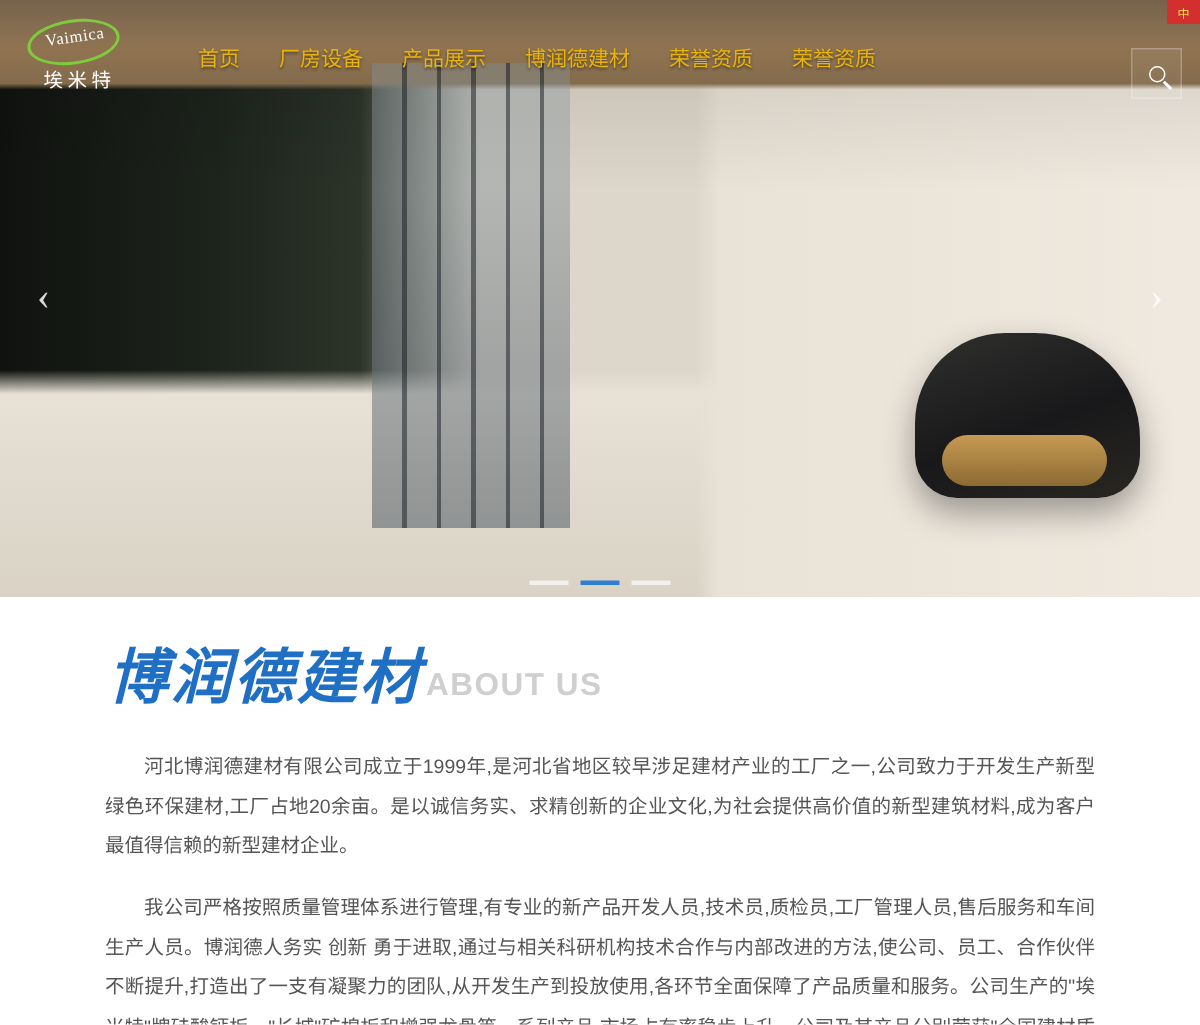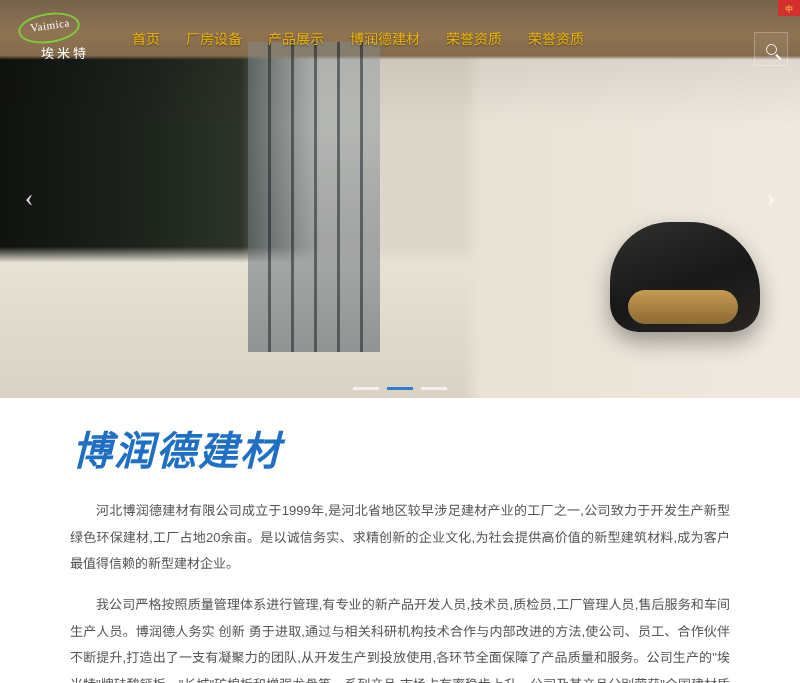--- a/index.html
+++ b/index.html
@@ -107,21 +107,21 @@
     width: 48px;
     text-align: center;
     font-size: 11px;
     letter-spacing: 0.5px;
     color: #ffffff;
     font-family: "Liberation Serif", serif;
     transform: rotate(-8deg);
   }
   .logo-cn {
     position: absolute;
-    left: 20px; top: 32px;
+    left: 8px; top: 32px;
     width: 58px;
     text-align: center;
     font-size: 13px;
     color: #ffffff;
     letter-spacing: 3px;
     font-family: "Liberation Sans", sans-serif;
   }
   .company-name {
     margin-left: 10px;
     font-size: 25px;
@@ -300,17 +300,18 @@
     <span class="dot"></span>
     <span class="dot active"></span>
     <span class="dot"></span>
   </div>
 </div>
 
 <section class="about">
   <div class="about-inner">
     <div class="about-title-row">
       <span class="about-title-cn">博润德建材</span>
+      <span class="about-title-en">ABOUT US</span>
     </div>
     <p class="about-p">河北博润德建材有限公司成立于1999年,是河北省地区较早涉足建材产业的工厂之一,公司致力于开发生产新型绿色环保建材,工厂占地20余亩。是以诚信务实、求精创新的企业文化,为社会提供高价值的新型建筑材料,成为客户最值得信赖的新型建材企业。</p>
     <p class="about-p">我公司严格按照质量管理体系进行管理,有专业的新产品开发人员,技术员,质检员,工厂管理人员,售后服务和车间生产人员。博润德人务实 创新 勇于进取,通过与相关科研机构技术合作与内部改进的方法,使公司、员工、合作伙伴不断提升,打造出了一支有凝聚力的团队,从开发生产到投放使用,各环节全面保障了产品质量和服务。公司生产的"埃米特"牌硅酸钙板、"长城"矿棉板和增强龙骨等一系列产品,市场占有率稳步上升。公司及其产品分别荣获"全国建材质量信赖、服务、信誉AAA级企业"、"全国工程建设质量可信推广应用产品"、"全国轻钢龙骨产品质量公正十佳品牌"、"河北省装饰材料行业诚信企业、名优品牌"。</p>
   </div>
 </section>
 
 </body></html>

